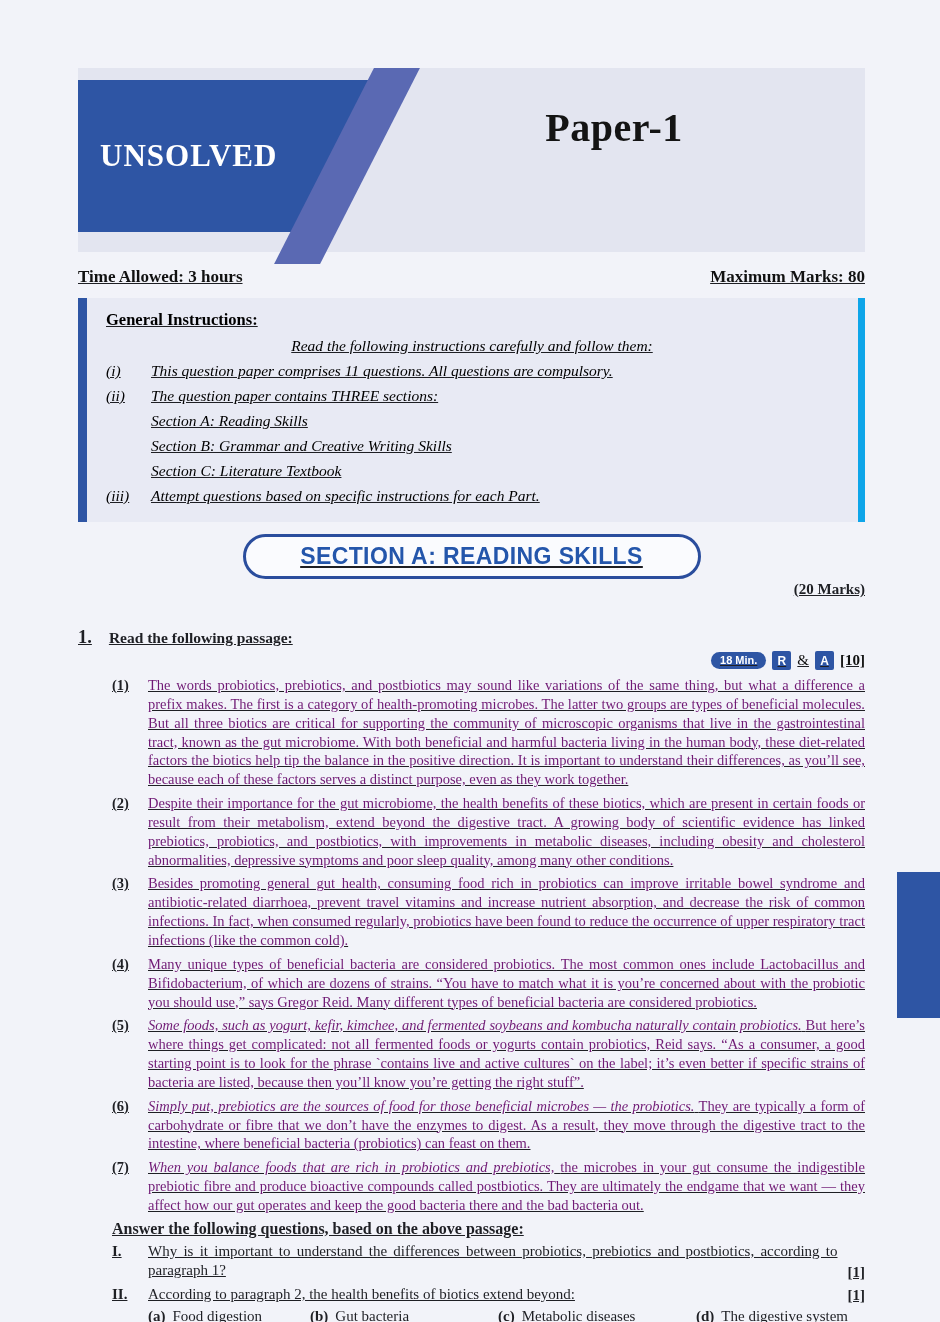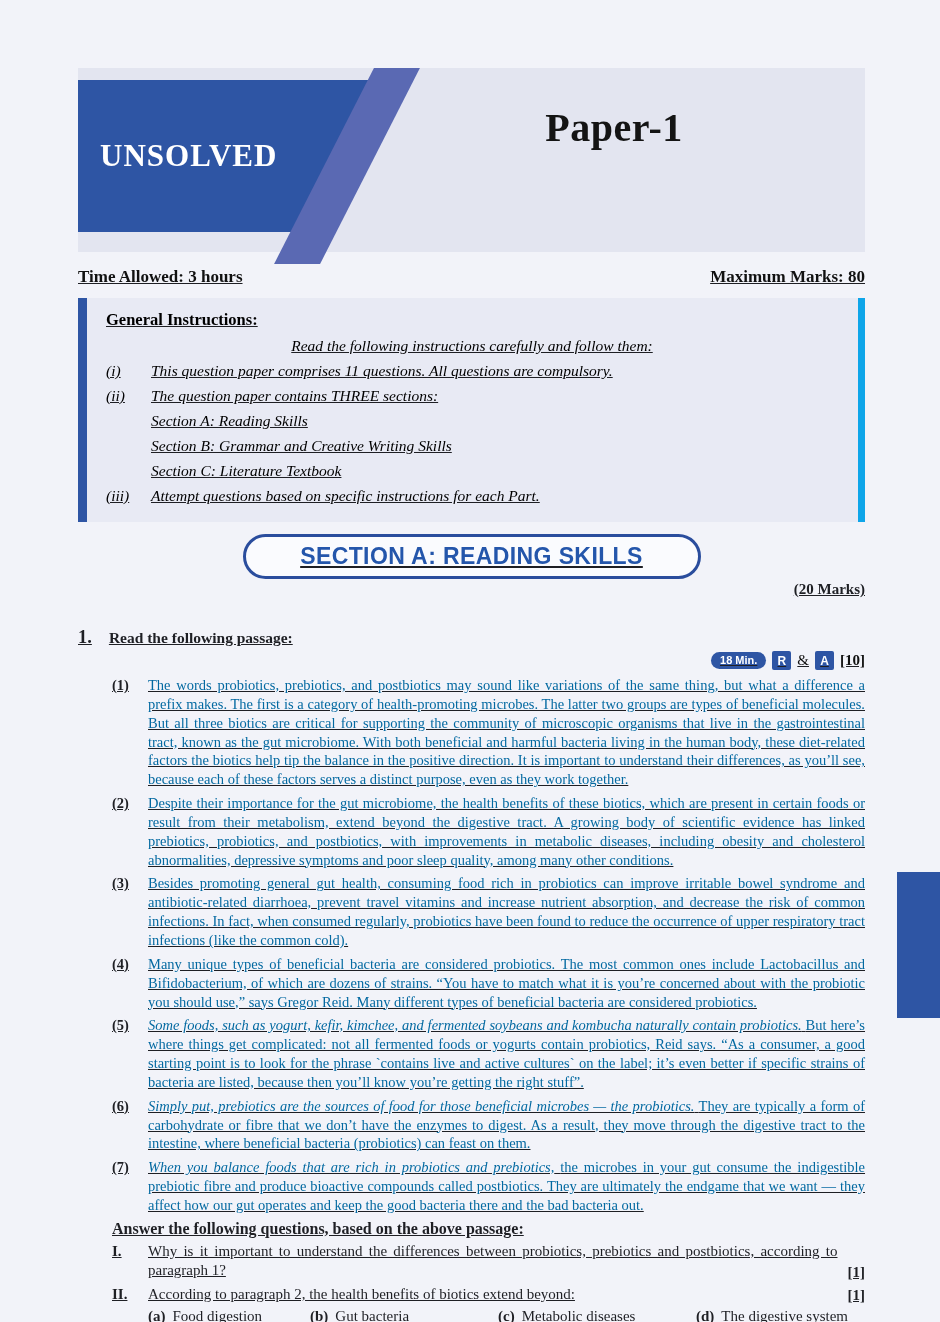--- a/index.html
+++ b/index.html
@@ -74,21 +74,21 @@
     font-weight: bold; font-size: 12px; width: 19px; height: 19px; border-radius: 2px;
     display: flex; align-items: center; justify-content: center;
   }
   .badge-amp { font-size: 15px; color: #111; }
   .badge-marks { font-weight: bold; font-size: 15px; color: #111; }
 
   
   .passage { margin-top: 6px; }
   .para { display: flex; margin: 0 0 5px 34px; }
   .pnum { flex: 0 0 36px; font-weight: bold; font-size: 14.5px; line-height: 1.3; }
-  .ptext { flex: 1; font-size: 14.5px; line-height: 1.3; text-align: justify; color: #0369a1; }
+  .ptext { flex: 1; font-size: 14.5px; line-height: 1.3; text-align: justify; color: #701a75; }
   .ital { font-style: italic; }
 
   
   .followup-heading { font-weight: bold; font-size: 16px; margin: 4px 0 4px 34px; }
   .subq { display: flex; align-items: flex-end; margin: 0 0 4px 34px; }
   .subq-num { flex: 0 0 36px; font-weight: bold; font-size: 15px; line-height: 1.3; align-self: flex-start; }
   .subq-text { flex: 1; font-size: 15px; line-height: 1.3; text-align: justify; }
   .subq-marks { font-weight: bold; font-size: 15px; margin-left: 10px; white-space: nowrap; }
   .options { display: grid; grid-template-columns: 162px 188px 198px auto;
     margin: 2px 0 0 70px; font-size: 15px; }

